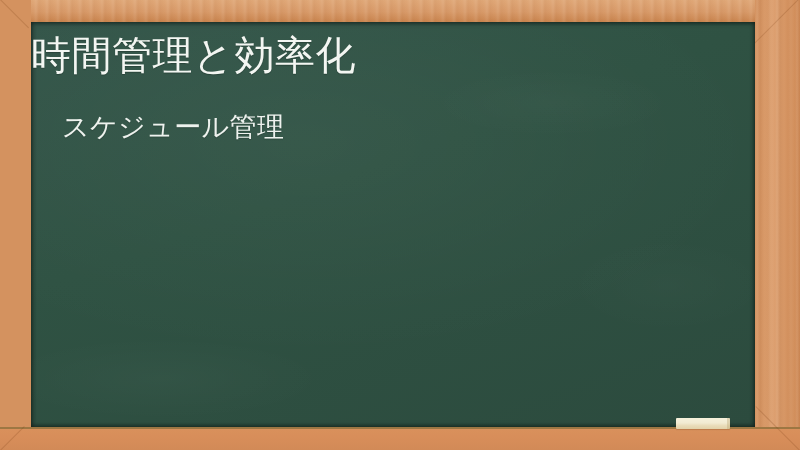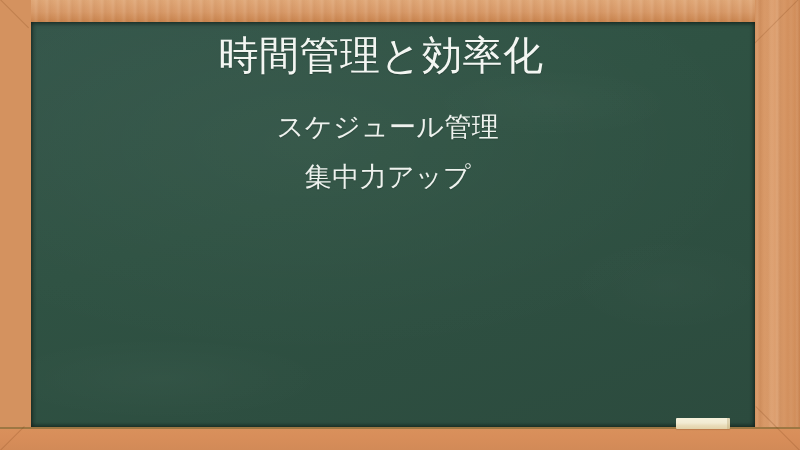--- a/index.html
+++ b/index.html
@@ -134,21 +134,20 @@
         rgba(255,255,255,0.035) 0%,
         rgba(255,255,255,0.012) 45%,
         rgba(0,0,0,0.00) 72%),
       linear-gradient(160deg, #34564a 0%, #2f5243 40%, #2c4b3e 100%);
     box-shadow:
       inset 0 2px 4px rgba(0,0,0,0.30),
       inset 2px 0 4px rgba(0,0,0,0.22),
       inset -2px 0 4px rgba(0,0,0,0.18),
       inset 0 -2px 4px rgba(0,0,0,0.25);
     overflow: hidden;
-    text-align: center;
   }
 
   
   .board-dust {
     position: absolute;
     inset: 0;
     pointer-events: none;
     background:
       radial-gradient(ellipse 240px 60px at 18% 88%, rgba(255,255,255,0.022), rgba(255,255,255,0) 70%),
       radial-gradient(ellipse 180px 50px at 72% 20%, rgba(255,255,255,0.018), rgba(255,255,255,0) 70%),
@@ -170,21 +169,21 @@
     font-size: 40px;
     line-height: 1.25;
     letter-spacing: 0.5px;
     font-weight: 400;
     white-space: nowrap;
     text-shadow: 0 1px 1px rgba(0,0,0,0.22);
   }
 
   .board-list {
     position: absolute;
-    left: 37px;
+    left: 31px;
     top: 92px;
     margin: 0;
     padding: 0;
     list-style: none;
     width: 640px;
   }
 
   .board-list-item {
     color: #eef2ee;
     font-size: 27px;
@@ -237,21 +236,20 @@
 
   <div class="board">
     <div class="board-dust"></div>
 
     <div class="board-content">
 
       <div class="board-title">時間管理と効率化</div>
 
       <ul class="board-list">
         <li class="board-list-item">スケジュール管理</li>
-        <li class="board-list-item">集中力アップ</li>
       </ul>
 
     </div>
   </div>
 
   <div class="chalk-stick"></div>
 
 </div>
 
 </body></html>

